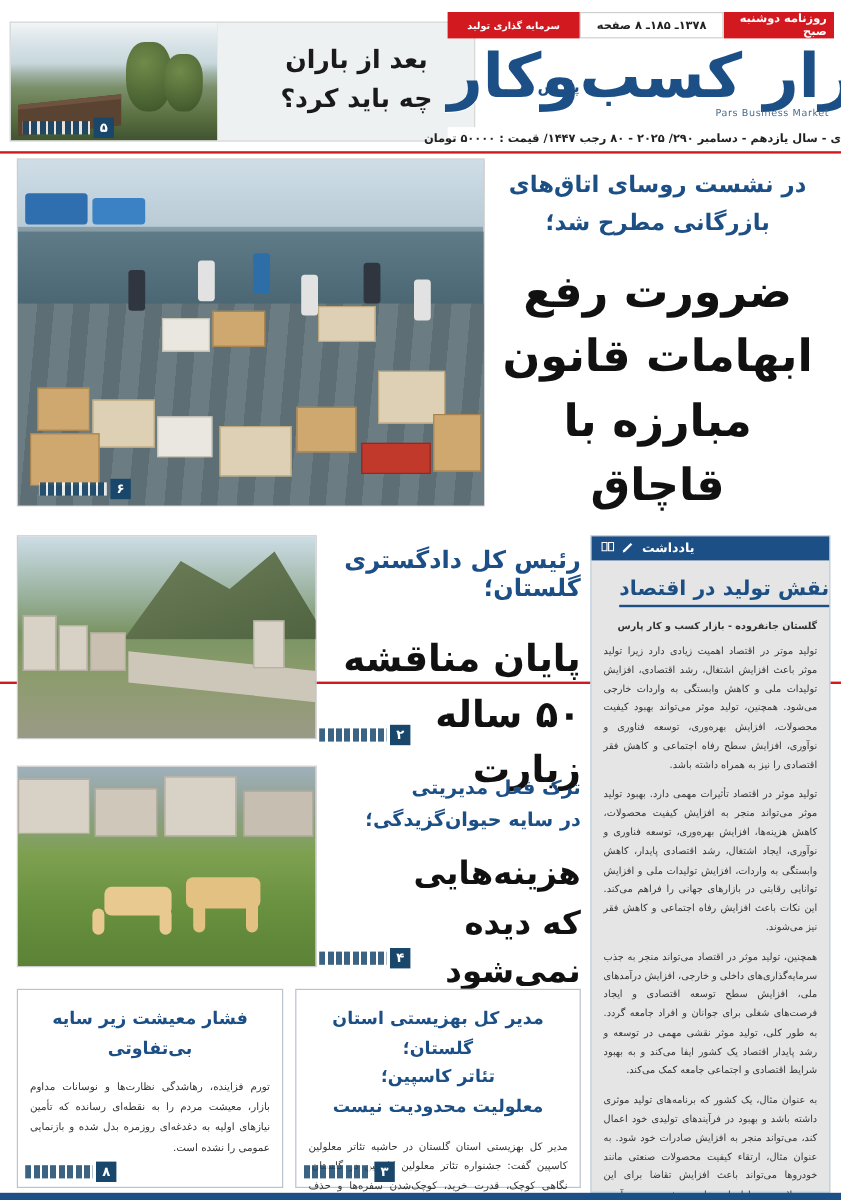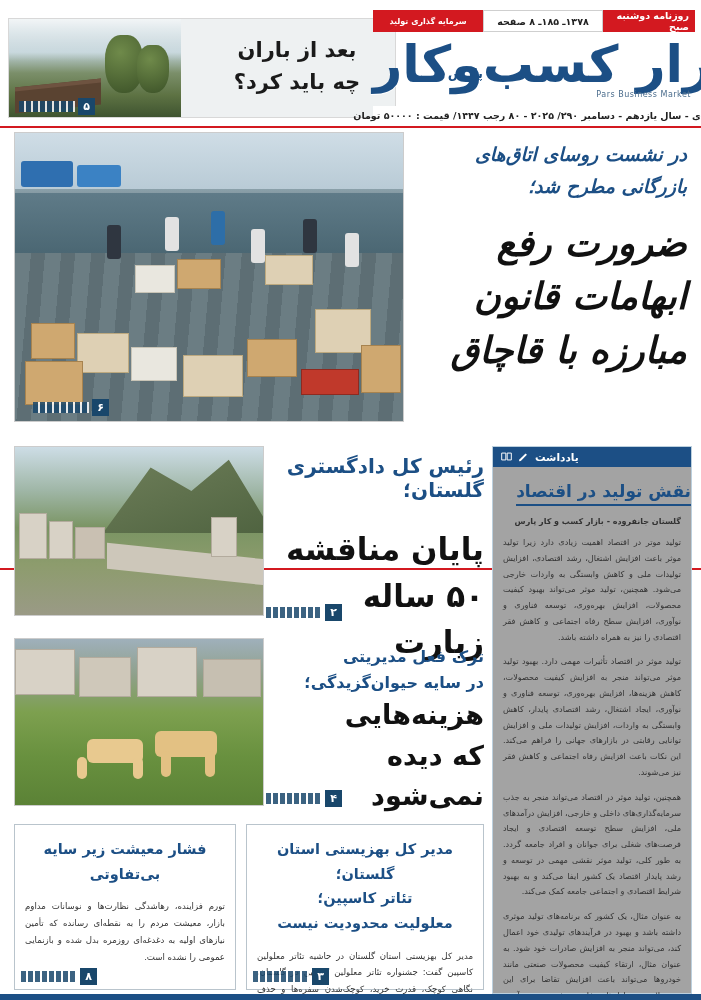--- a/index.html
+++ b/index.html
@@ -130,21 +130,21 @@
   }
   .box.light { background:#ded0b4; border-color:#bda97f; }
   .box.white { background:#e9e7df; border-color:#c8c4b6; }
   .box.red { background:#c0392b; border-color:#8e2a20; }
   .person { position:absolute; width:14px; height:34px; background:#e2e2e2; border-radius:3px; }
   .person.dark { background:#2f3640; }
   .person.blue { background:#2d6ea8; }
   .hero-badge { position:absolute; left: 18px; top: 266px; }
 
   .hero-text {
-    position: absolute; right: 14px; top: 6px; width: 278px; text-align: right; font-style: italic;
+    position: absolute; right: 14px; top: 6px; width: 278px; text-align: center;
   }
   .hero-kicker {
     color: #1c4f85; font-size: 19px; font-weight: bold; line-height: 1.7;
   }
   .hero-title {
     margin-top: 14px; color: #111; font-size: 37px; font-weight: bold;
     line-height: 1.45;
   }
   .rule-red2 { position: absolute; left: 0; top: 436px; width: 701px; height: 2px; background: #d31920; }
 
@@ -170,21 +170,21 @@
 
   .story-b { position: absolute; left: 14px; top: 196px; width: 470px; height: 176px; }
   .sb-photo {
     position:absolute; left: 0; top: 0; width: 250px; height: 168px;
     background: linear-gradient(180deg,#9fb0bb 0%,#8fa08a 22%,#7da04f 44%,#69913f 70%,#5b8236 100%);
     overflow:hidden; border:1px solid #ccc;
   }
   .dog { position:absolute; background:#e8c98f; border-radius: 6px; }
   .sb-text { position:absolute; right: 0; top: 6px; width: 208px; text-align:right; }
   .sb-kicker { color:#1c4f85; font-size:16px; font-weight:bold; line-height:1.6; }
-  .sb-title { color:#111; font-size:27px; font-weight:bold; line-height:1.5; }
+  .sb-title { margin-top: 14px; color:#111; font-size:27px; font-weight:bold; line-height:1.5; }
   .sb-badge { position:absolute; left: 252px; top: 152px; }
 
   
   .box-l {
     position:absolute; left: 14px; top: 382px; width: 222px; height: 166px;
     border:1px solid #b9c4cc; background:#ffffff;
   }
   .box-m {
     position:absolute; left: 246px; top: 382px; width: 238px; height: 166px;
     border:1px solid #b9c4cc; background:#ffffff;
@@ -195,21 +195,21 @@
   }
   .bx-body {
     margin: 12px 10px 0; text-align: justify; direction: rtl;
     color:#333; font-size: 8.6px; line-height: 1.95;
   }
   .bx-badge { position:absolute; left: 6px; bottom: 4px; }
 
   
   .note {
     position: absolute; left: 492px; top: 446px; width: 200px; height: 548px;
-    background: #a3a3a3; border: 1px solid #bcd0de;
+    background: #e5e5e5; border: 1px solid #bcd0de;
   }
   .note-head {
     height: 20px; background: #1c4f85; color: #fff; display:flex;
     align-items:center; justify-content: flex-end; gap: 6px; padding: 0 8px;
     font-size: 10.5px; font-weight: bold;
   }
   .note-title {
     margin-top: 14px; text-align:right; color:#1c4f85; font-size: 17px; font-weight:bold;
   }
   .note-title .u { border-bottom: 2px solid #1c4f85; padding-bottom: 3px; }

